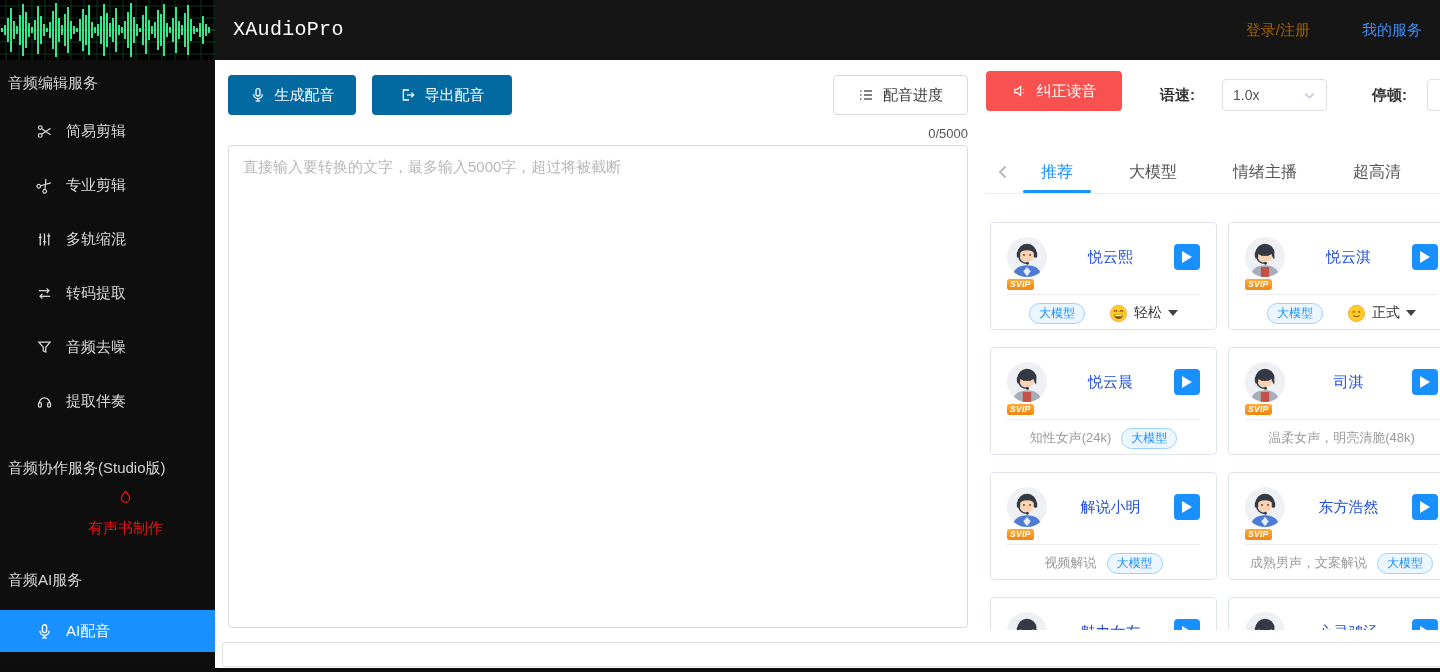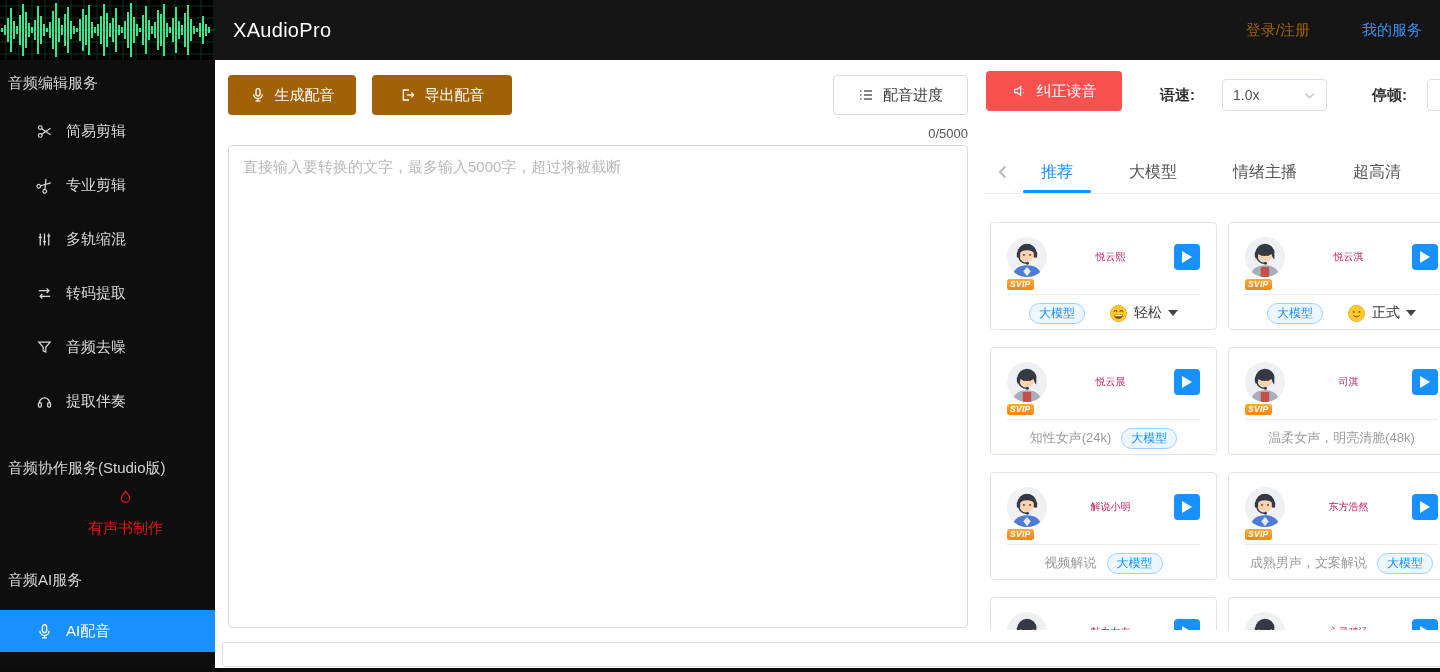--- a/index.html
+++ b/index.html
@@ -3,21 +3,21 @@
 <meta charset="utf-8">
 <style>
   * { margin:0; padding:0; box-sizing:border-box; }
   html,body { width:1440px; height:672px; overflow:hidden; background:#fff;
               font-family:"Liberation Sans","DejaVu Sans",sans-serif; }
   body { position:relative; }
 
   
   .topbar { position:absolute; left:0; top:0; width:1440px; height:60px; background:#151515; z-index:5; }
   .logo-wave { position:absolute; left:0; top:0; width:215px; height:60px; background:#000; }
-  .app-title { position:absolute; left:233px; top:0; line-height:60px; color:#fff; font-size:20px; letter-spacing:.3px; }
+  .app-title { position:absolute; left:233px; top:0; line-height:60px; color:#fff; font-size:20px; letter-spacing:.3px;font-family:Liberation Mono, monospace; }
   .top-link { position:absolute; top:0; line-height:60px; font-size:15px; cursor:pointer; }
   .login-link { right:130px; color:#a16207; }
   .services-link { right:18px; color:#3d8df5; }
 
   
   .sidebar { position:absolute; left:0; top:60px; width:215px; bottom:0; background:#0e0e0e; z-index:4; }
   .sb-header { margin-top:12px; height:22px; line-height:22px; padding-left:8px; font-size:15px; color:#d4d4d4; }
   .sb-section:nth-child(2) .sb-header { margin-top:29px; }
   .sb-section:nth-child(3) .sb-header { margin-top:26px; }
   .sb-items { margin-top:10px; }
@@ -28,21 +28,21 @@
   .sb-section:nth-child(3) .sb-items { margin-top:0; }
 
   .icon { display:inline-flex; width:17px; height:17px; flex:0 0 auto; }
   .icon svg { width:100%; height:100%; }
 
   
   .main { position:absolute; left:215px; top:60px; right:0; bottom:0; background:#fff; overflow:hidden; }
   .btn { position:absolute; display:flex; align-items:center; justify-content:center; gap:9px;
          border-radius:4px; font-size:15px; cursor:pointer; border:none; }
   .btn .icon { width:16px; height:16px; }
-  .btn-primary { background:#a16207; color:#fff; }
+  .btn-primary { background:#0369a1; color:#fff; }
   .btn-generate { left:13px; top:15px; width:128px; height:40px; }
   .btn-export   { left:157px; top:15px; width:140px; height:40px; }
   .btn-outline  { left:618px; top:15px; width:135px; height:40px; background:#fff;
                   border:1px solid #d9d9d9; color:#3c3c3c; }
   .btn-danger   { left:771px; top:11px; width:136px; height:40px; background:#f8514f; color:#fff; }
 
   .ctrl-label { position:absolute; top:26px; font-size:15px; font-weight:700; color:#333; }
   .speed-label { left:945px; } .pause-label { left:1157px; }
   .select-box { position:absolute; top:19px; height:32px; background:#fff; border:1px solid #dcdfe6;
                 border-radius:4px; display:flex; align-items:center; justify-content:space-between;
@@ -69,21 +69,21 @@
   .vtab.active::after { content:''; position:absolute; left:0; right:0; bottom:-1px; height:3px;
                         background:#1890ff; border-radius:2px; }
 
   .vgrid { margin-top:28px; padding-left:5px; display:grid; grid-template-columns:227px 227px;
            column-gap:11px; row-gap:17px; }
   .vcard { width:227px; height:108px; background:#fff; border:1px solid #dfe4ec; border-radius:4px;
            position:relative; cursor:pointer; }
   .vcard-top { display:flex; align-items:center; padding:14px 16px 0 16px; }
   .avatar { width:40px; height:40px; border-radius:50%; overflow:hidden; background:#eef0f3; flex:0 0 auto; }
   .avatar svg { width:100%; height:100%; display:block; }
-  .vname { flex:1; text-align:center; font-size:10px; color:#be185d; }
+  .vname { flex:1; text-align:center; font-size:15px; color:#1d4ed8; }
   .play-btn { width:26px; height:26px; border-radius:4px; background:#1890ff; display:flex;
               align-items:center; justify-content:center; flex:0 0 auto; cursor:pointer; }
   .play-btn svg { width:10px; height:12px; }
   .svip { position:absolute; left:16px; top:56px; background:linear-gradient(180deg,#ffab38,#f2860f);
           color:#fff; font-size:8.5px; font-style:italic; font-weight:bold; line-height:11px;
           height:11px; padding:0 3px; border-radius:2.5px; letter-spacing:.3px; }
   .vdivider { position:absolute; left:16px; right:16px; top:71px; border-top:1px solid #ececec; }
   .vbottom { position:absolute; left:0; right:0; top:77px; height:26px; display:flex;
              align-items:center; font-size:13px; }
   .vbottom.evenly { justify-content:space-evenly; padding:0 14px; }

